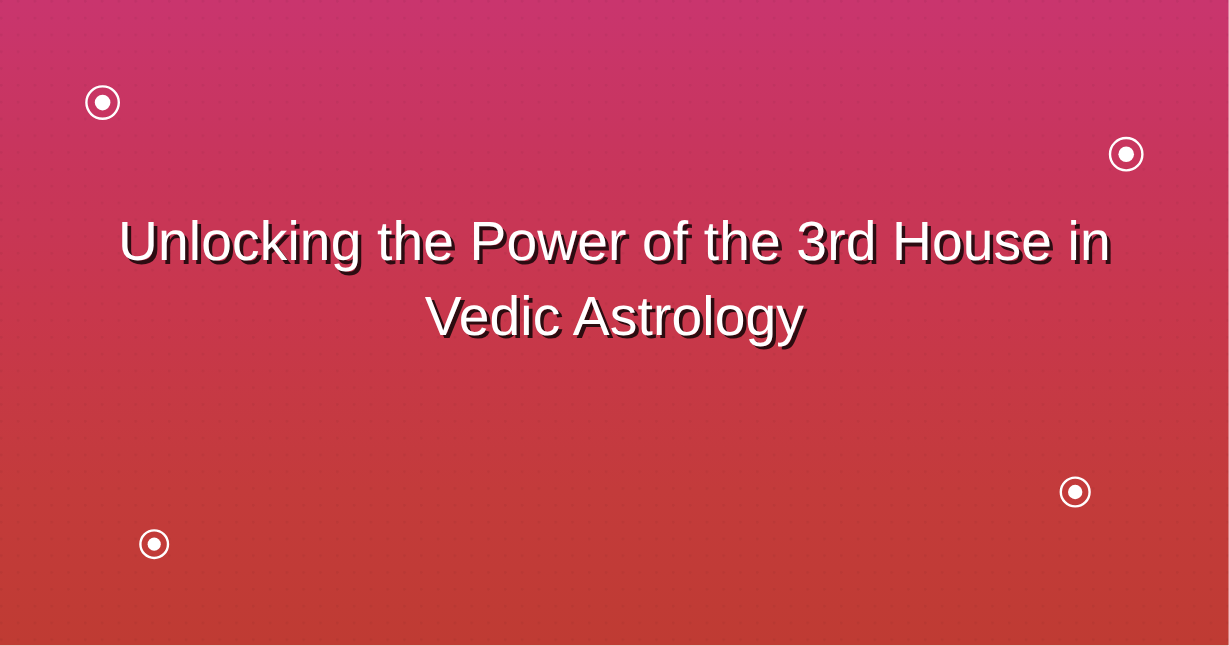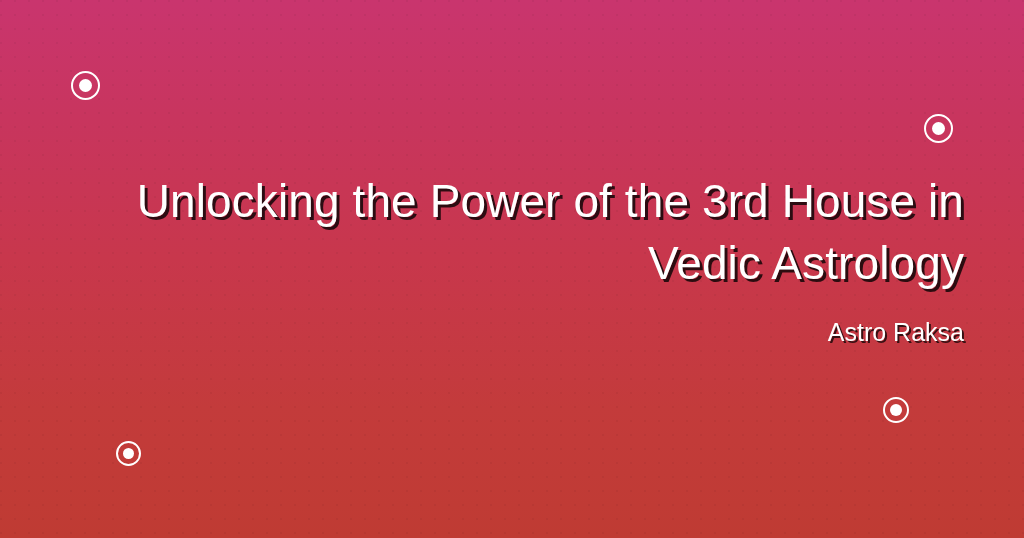--- a/index.html
+++ b/index.html
@@ -59,21 +59,21 @@
 
   .m4 { left: 116px; top: 441px; width: 25px; height: 25px; border-width: 2.5px; }
   .m4 .dot { width: 11px; height: 11px; }
 
   
   .content {
     position: absolute;
     left: 0;
     right: 0;
     top: 170px;
-    text-align: right;
+    text-align: center;
     padding: 0 60px;
     box-sizing: border-box;
   }
 
   .title {
     margin: 0;
     color: #ffffff;
     font-size: 46px;
     font-weight: normal;
     line-height: 62px;
@@ -109,16 +109,15 @@
   <div class="marker m3">
     <span class="dot"></span>
   </div>
 
   <div class="marker m4">
     <span class="dot"></span>
   </div>
 
   <div class="content">
     <h1 class="title">Unlocking the Power of the 3rd House in Vedic Astrology</h1>
-    <p class="subtitle">Astro Raksa</p>
   </div>
 
 </div>
 
 </body></html>

